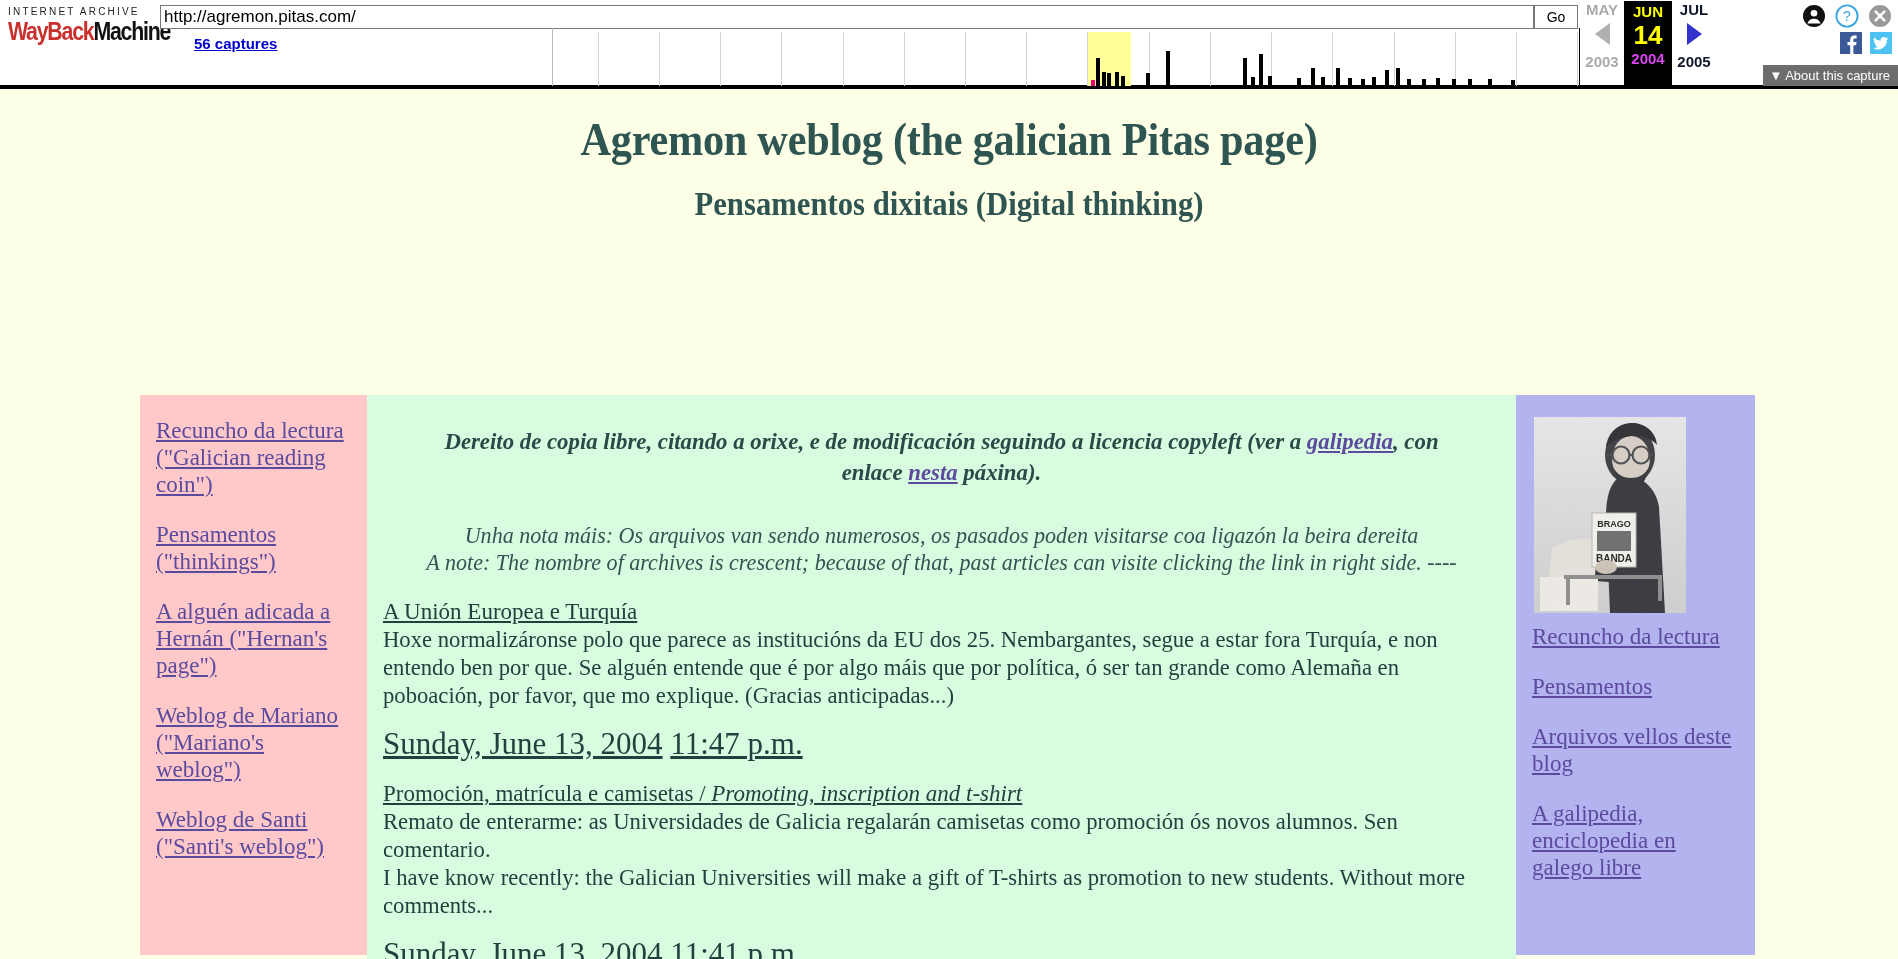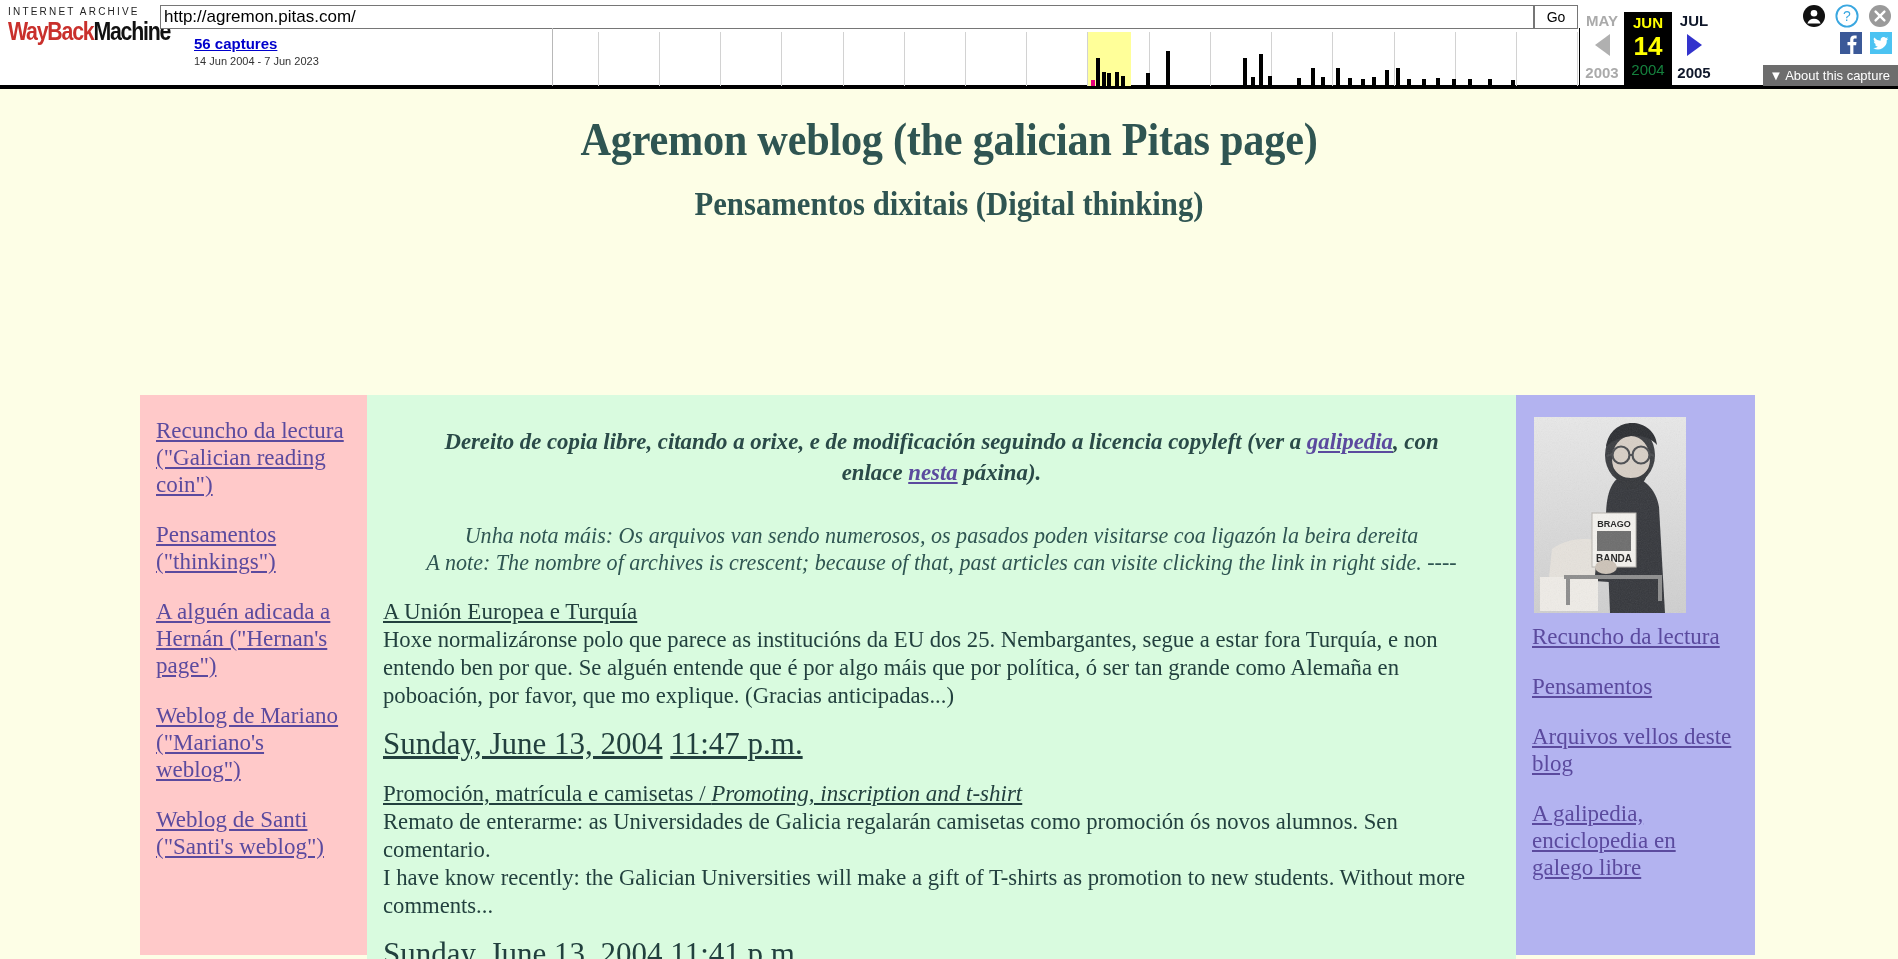--- a/index.html
+++ b/index.html
@@ -96,33 +96,33 @@
   }
   .spark-tick { position:absolute; top:4px; bottom:0; width:1px; background:#d2d2d2; }
   .spark-high { position:absolute; top:4px; bottom:0; background:#ffff99; }
   .spark-bar { position:absolute; bottom:0; background:#000; }
   .spark-bar.pink { background:#e6007e; }
 
   .wm-right {
     flex:0 0 318px;
     position:relative;
     height:85px;
-    padding-top:12px;
+    padding-top:1px;
   }
   .wm-months { display:flex; align-items:flex-start; height:85px; position:relative; }
   .wm-mcol { width:44px; text-align:center; font-size:15px; font-weight:bold; font-family:"Liberation Sans", sans-serif; }
   .wm-mcol.prev { color:#aaa; }
   .wm-mcol.next { color:#0f172a; }
   .wm-cur {
     width:48px; background:#000; height:85px; text-align:center;
     font-family:"Liberation Sans", sans-serif;
   }
   .wm-cur .m { color:#ffff00; font-size:15px; font-weight:bold; padding-top:2px; }
   .wm-cur .d { color:#ffff00; font-size:26px; font-weight:bold; line-height:30px; }
-  .wm-cur .y { color:#15803d; font-size:15px; font-weight:normal; }
+  .wm-cur .y { color:#d946ef; font-size:15px; font-weight:bold; }
   .wm-yr { font-size:15px; font-weight:bold; font-family:"Liberation Sans", sans-serif; }
   .wm-yr.prev { color:#aaa; }
   .wm-arrow-l { width:0;height:0;border-top:11px solid transparent;border-bottom:11px solid transparent;border-right:15px solid #b0b0b0; margin:5px auto 0; }
   .wm-arrow-r { width:0;height:0;border-top:11px solid transparent;border-bottom:11px solid transparent;border-left:15px solid #3333cc; margin:5px auto 0; }
 
   .wm-icons { position:absolute; right:6px; top:4px; display:flex; gap:9px; align-items:center; }
   .wm-social { position:absolute; right:6px; top:32px; display:flex; gap:8px; align-items:center; }
   .wm-about {
     position:absolute; right:0; bottom:-1px;
     background:#6d6d6d; color:#fff;
@@ -271,21 +271,20 @@
       <span class="r">WayBack</span><span class="k">Machine</span>
     </div>
   </div>
 
   <div class="wm-mid">
     <div class="wm-url-row">
       <input id="wm-url" type="text" value="http://agremon.pitas.com/" style="">
       <button id="wm-go">Go</button>
     </div>
     <div class="wm-caps">56 captures</div>
-    <div class="wm-caprange">14 Jun 2004 - 7 Jun 2023</div>
 
     <div id="wm-spark">
         <div class="spark-high" style="left: 534.474px; width: 43.7442px;"></div>
         <div class="spark-tick" style="left: 44.5395px;"></div>
         <div class="spark-tick" style="left: 105.781px;"></div>
         <div class="spark-tick" style="left: 167.023px;"></div>
         <div class="spark-tick" style="left: 228.265px;"></div>
         <div class="spark-tick" style="left: 289.507px;"></div>
         <div class="spark-tick" style="left: 350.749px;"></div>
         <div class="spark-tick" style="left: 411.991px;"></div>

